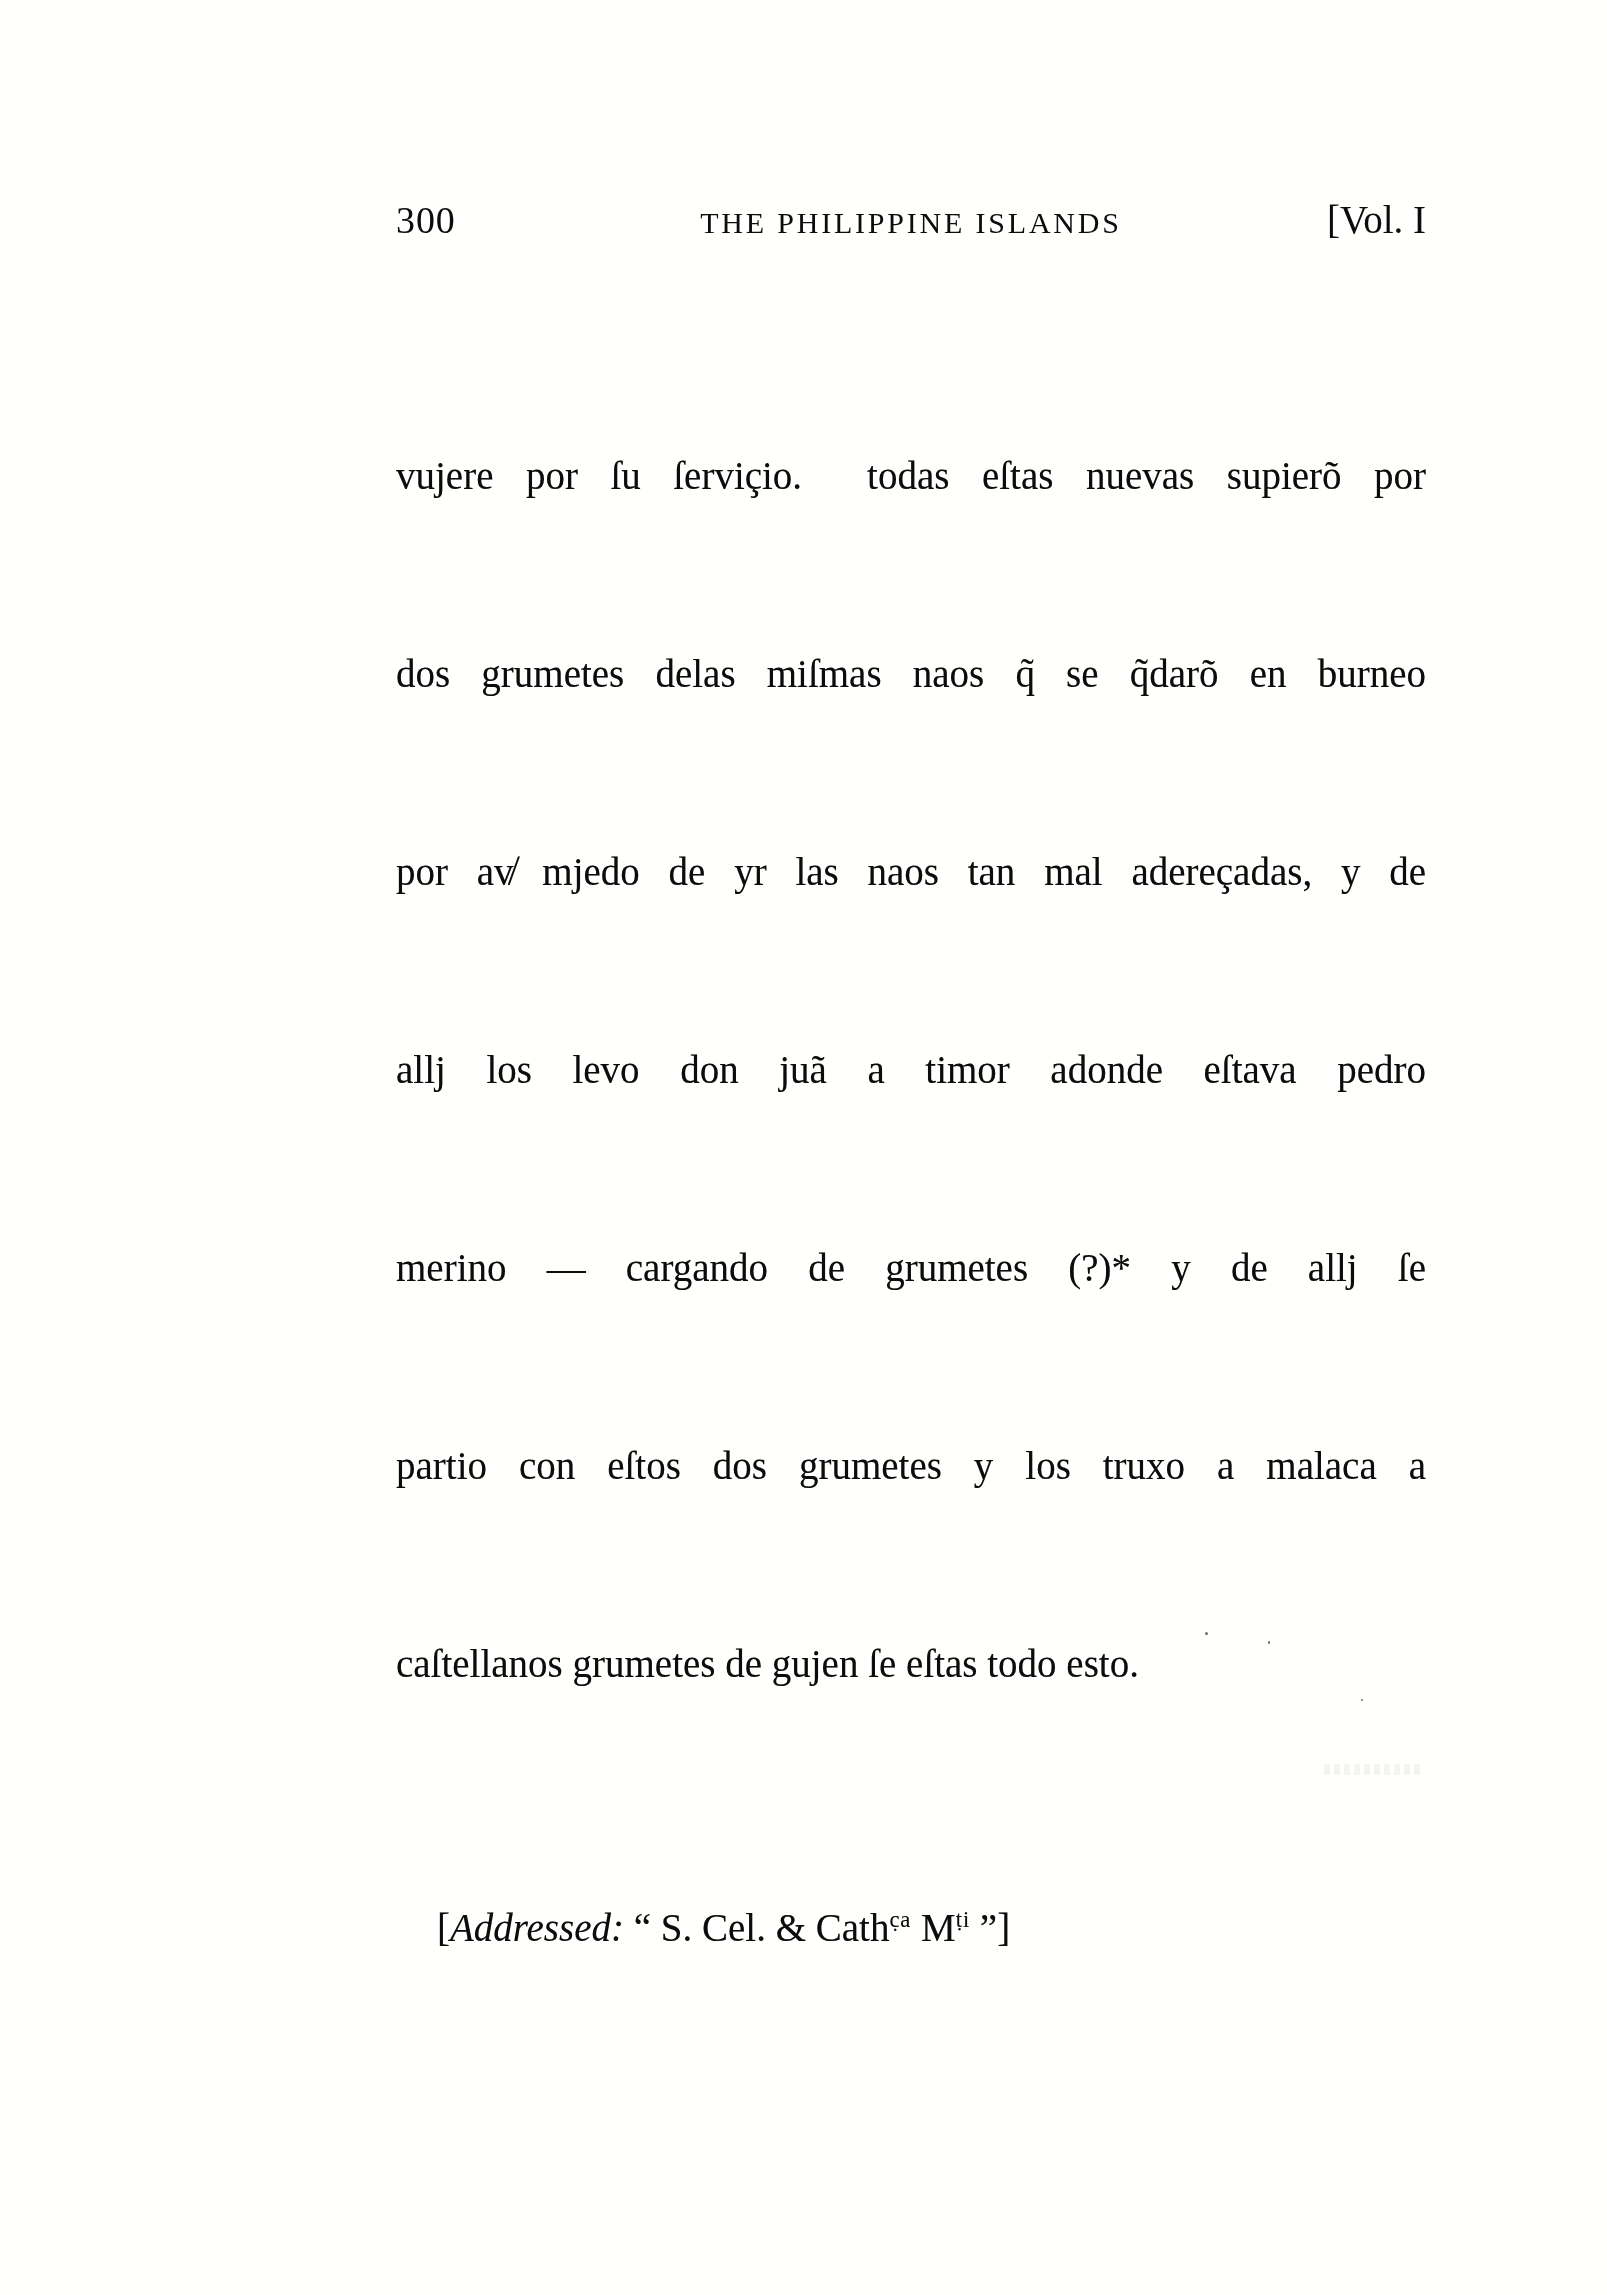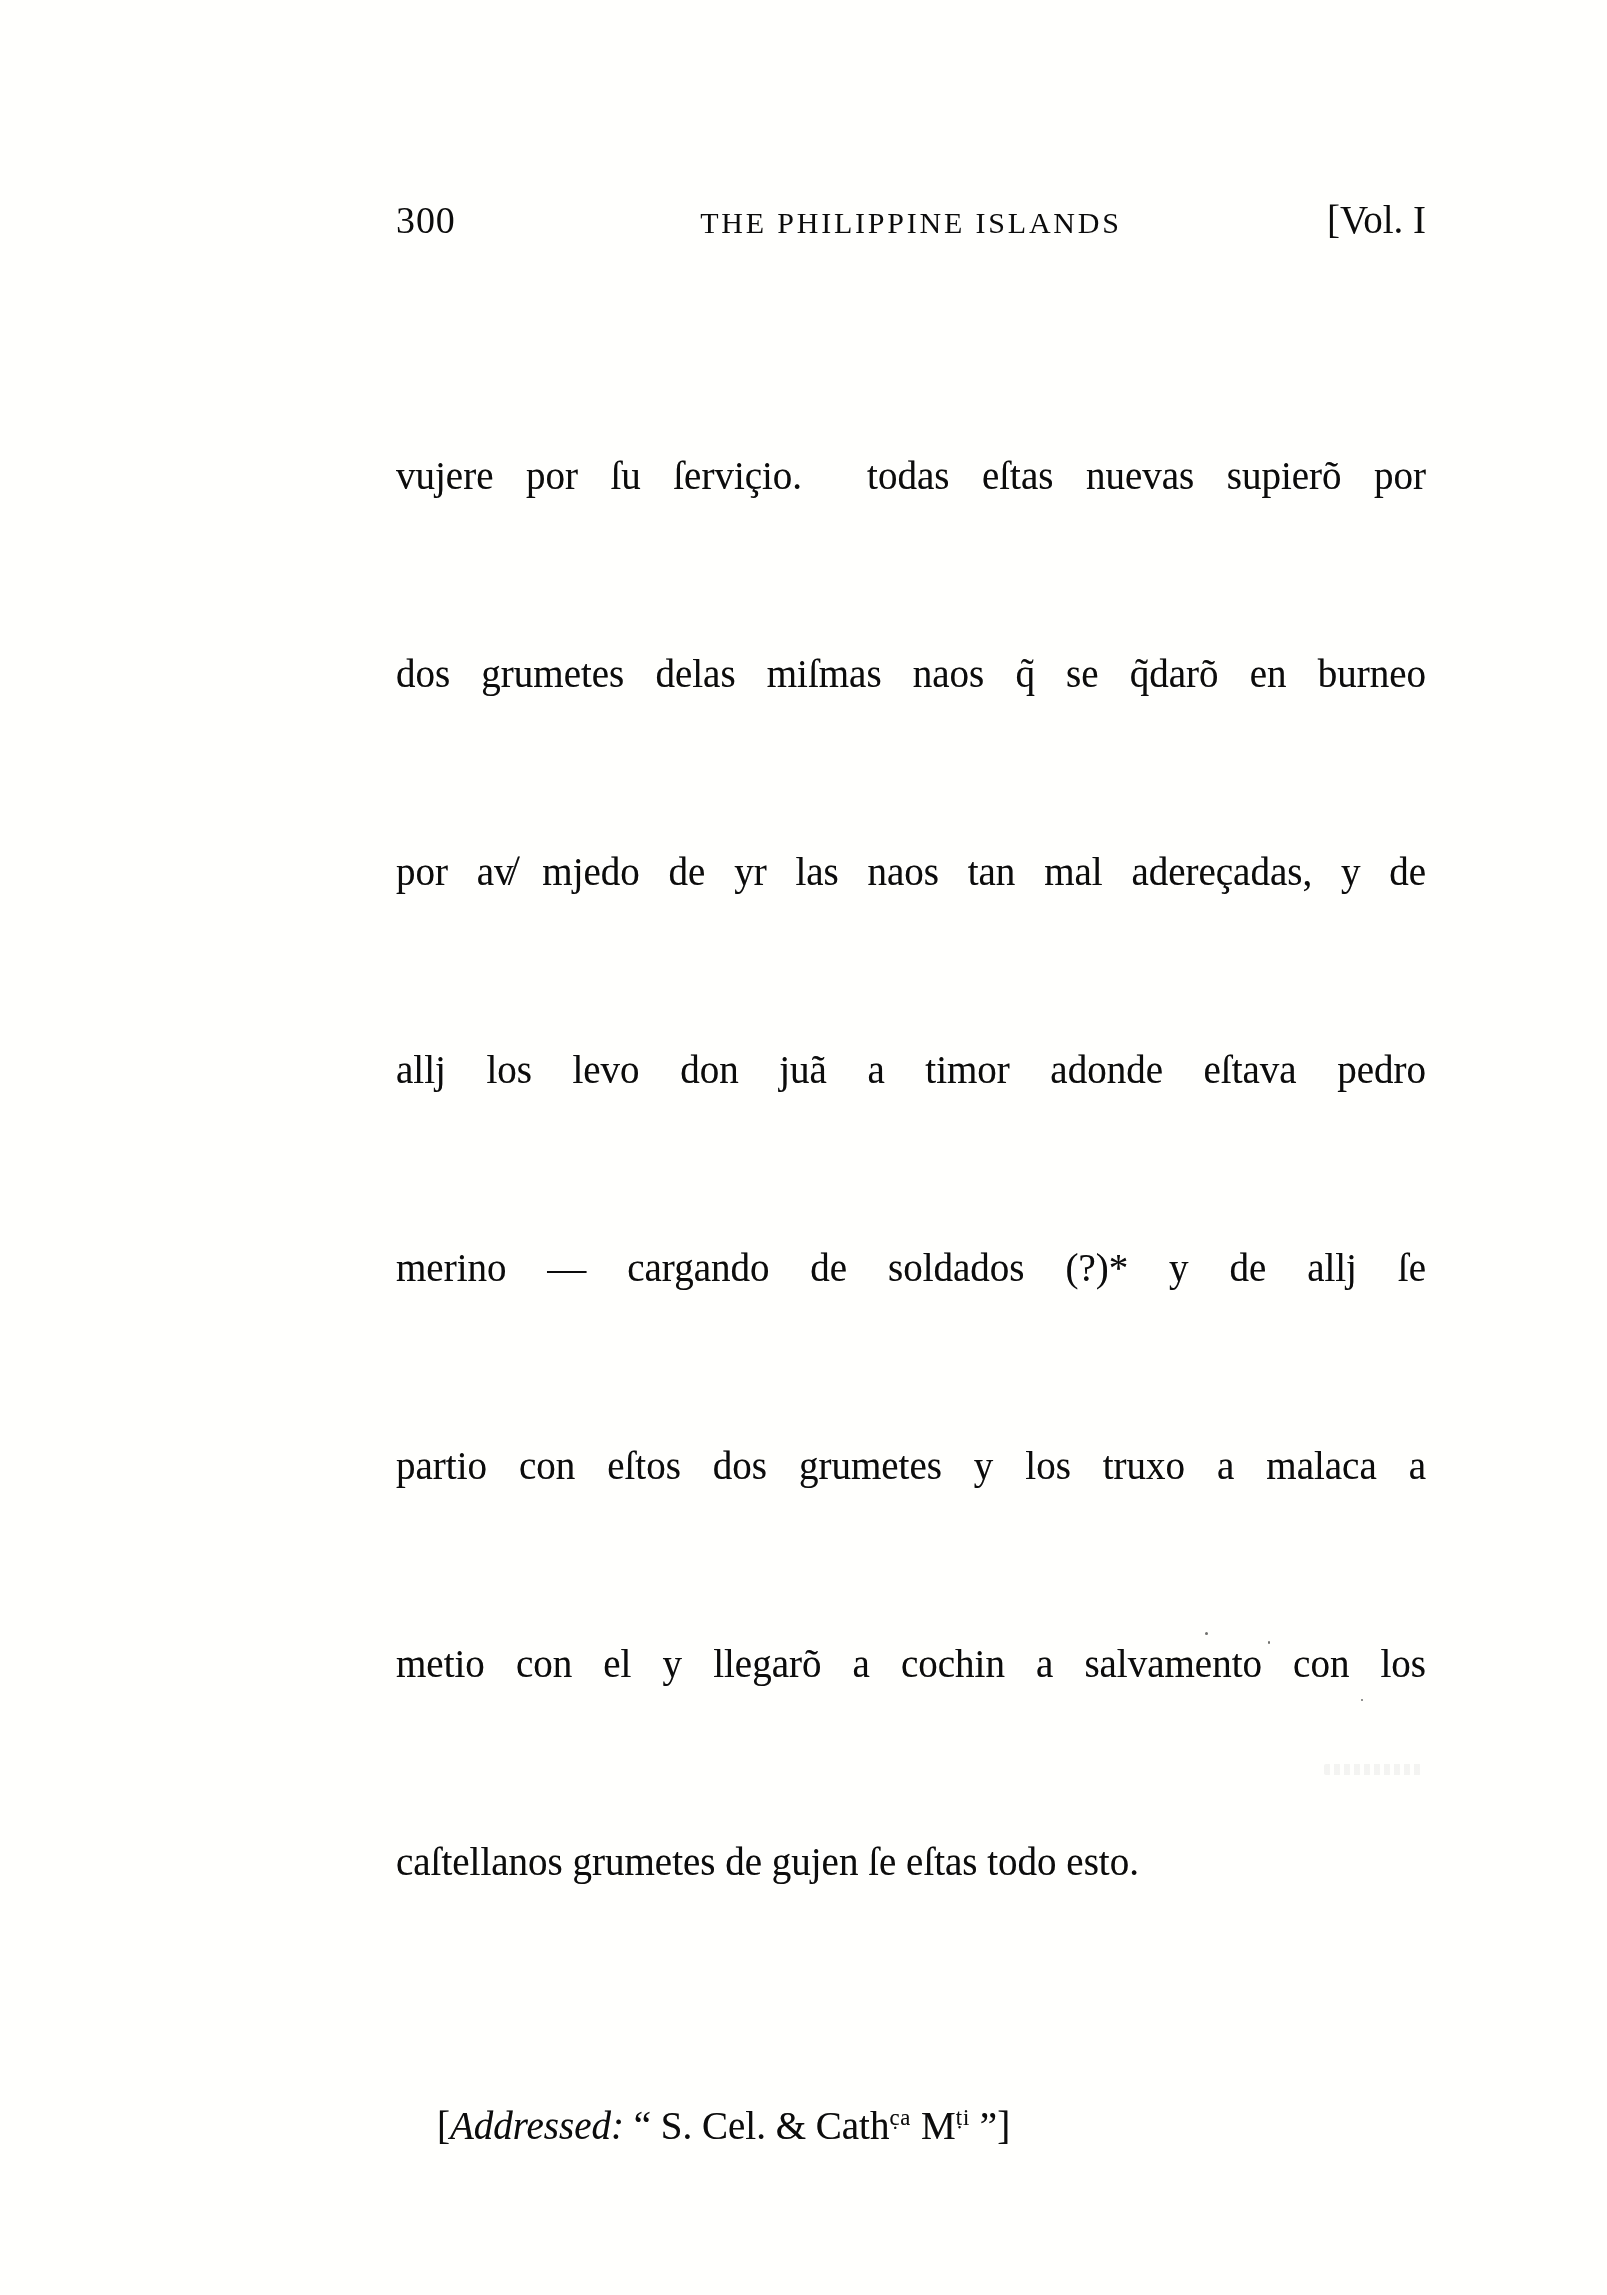--- a/index.html
+++ b/index.html
@@ -75,23 +75,22 @@
     <span class="page-num">300</span>
     <span class="head-title">THE PHILIPPINE ISLANDS</span>
     <span class="volume">[Vol. I</span>
   </div>
 
   <div class="text-block">
     <div class="line just">vujere por ſu ſerviçio.  todas eſtas nuevas supierõ por</div>
     <div class="line just">dos grumetes delas miſmas naos q̃ se q̃darõ en burneo</div>
     <div class="line just">por av̸ mjedo de yr las naos tan mal adereçadas, y de</div>
     <div class="line just">allj los levo don juã a timor adonde eſtava pedro</div>
-    <div class="line just">merino — cargando de soldados (?)* y de allj ſe</div>
+    <div class="line just">merino — cargando de grumetes (?)* y de allj ſe</div>
     <div class="line just">partio con eſtos dos grumetes y los truxo a malaca a</div>
-    <div class="line just">metio con el y llegarõ a cochin a salvamento con los</div>
     <div class="line">caſtellanos grumetes de gujen ſe eſtas todo esto.</div>
 
     <div class="line indent"><span>[</span><span class="italic">Addressed:</span><span> “ S. Cel. &amp; Cath</span><sup>c̣a</sup><span> M</span><sup>ṭi</sup><span> ”]</span></div>
 
     
 
     
 
     
     

